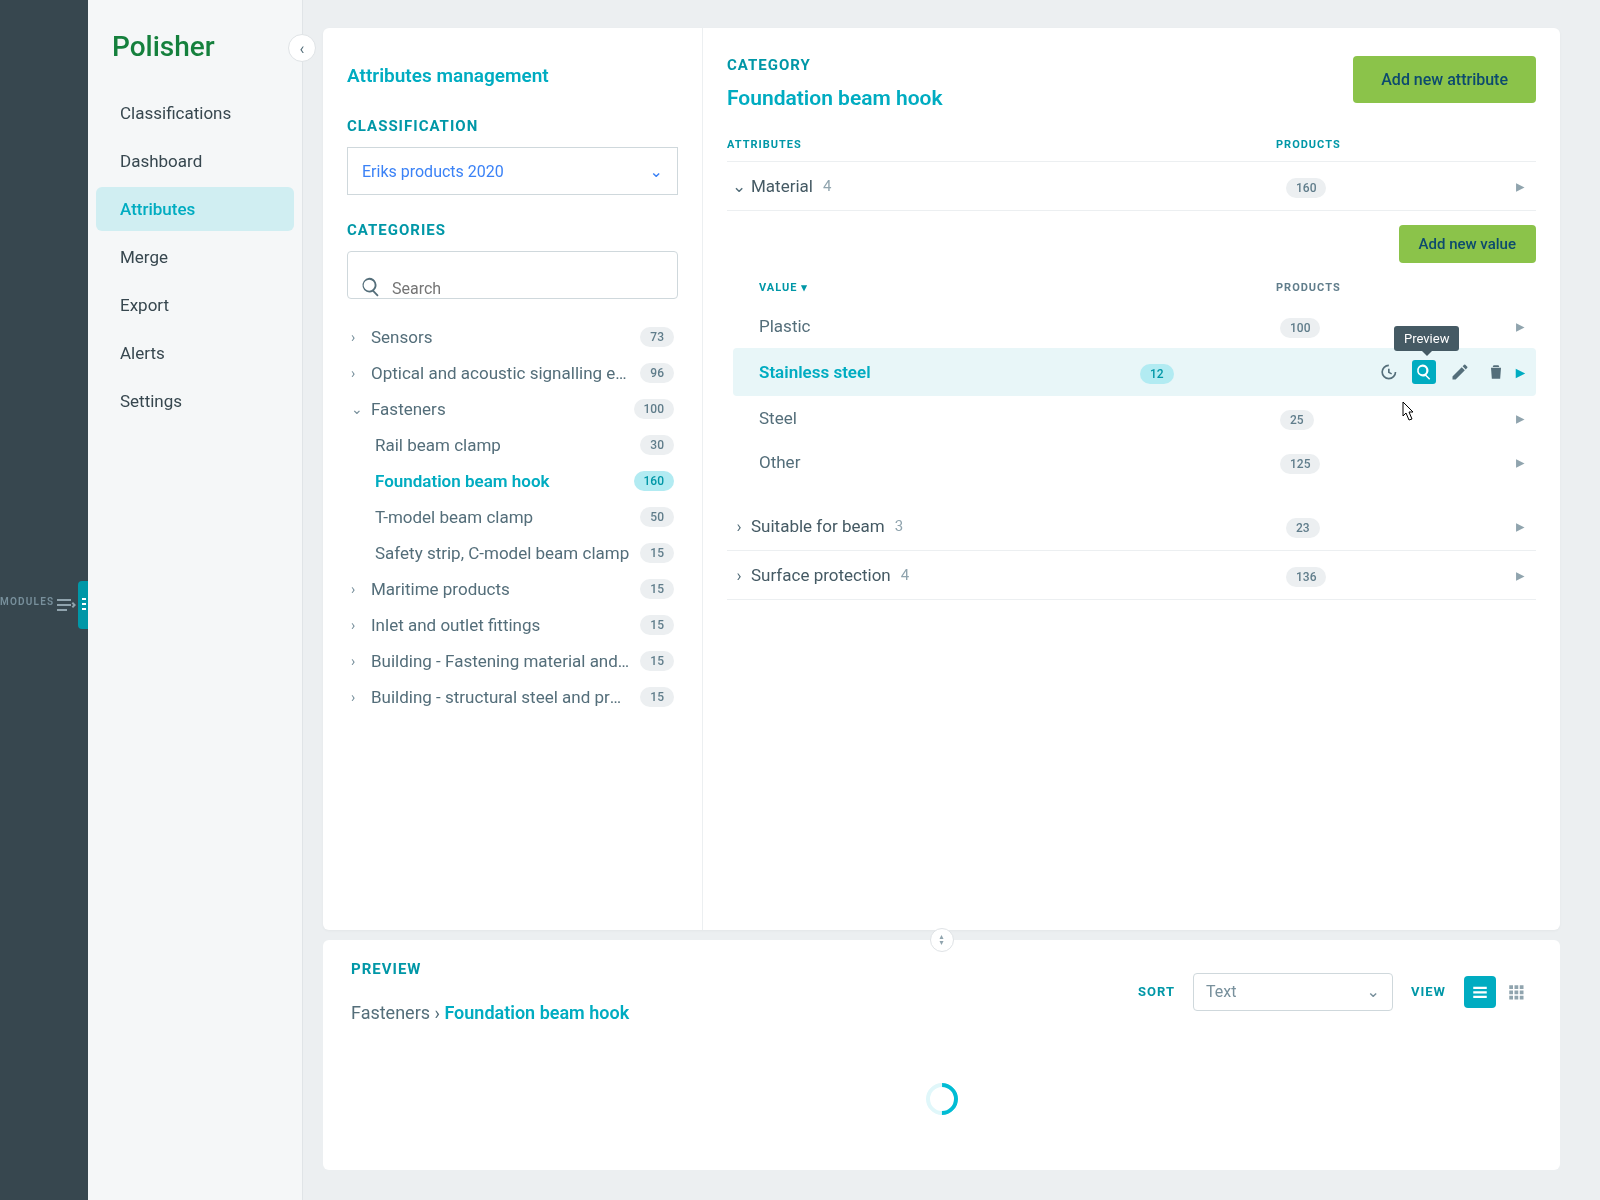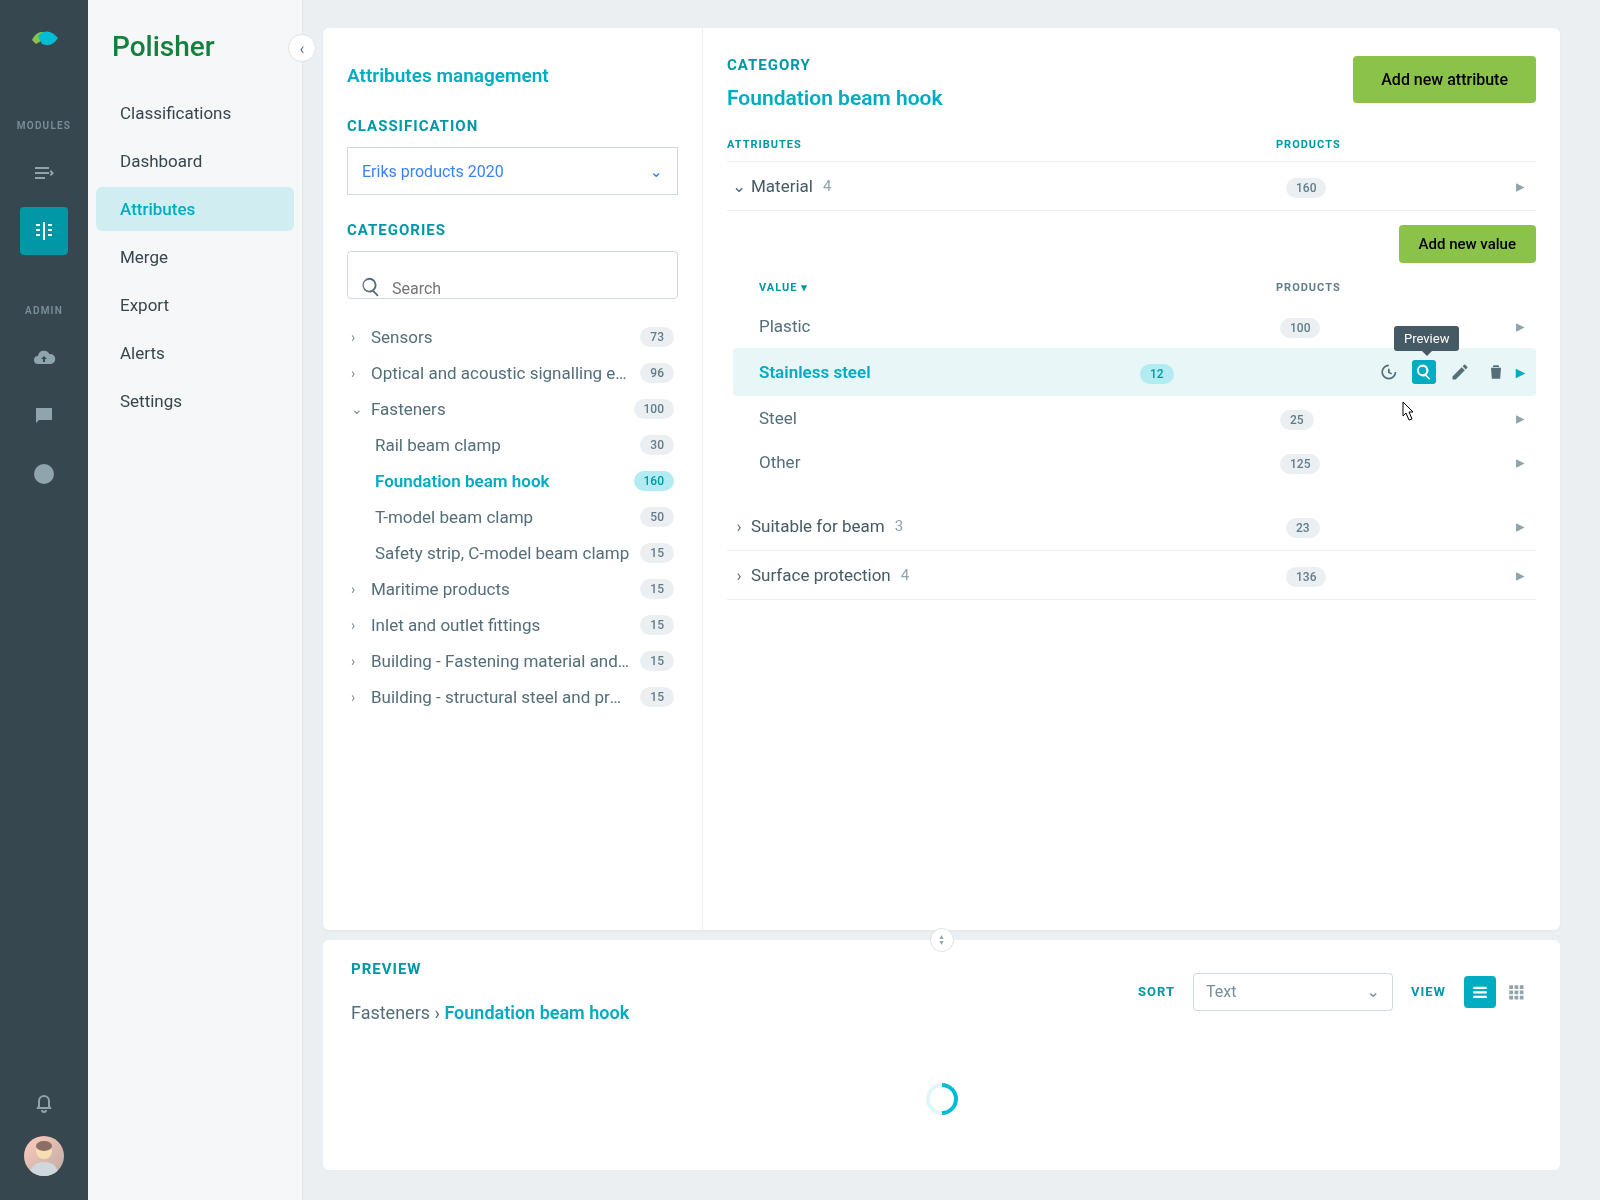--- a/index.html
+++ b/index.html
@@ -1,19 +1,19 @@
 <!DOCTYPE html>
 <html><head>
 <meta charset="utf-8">
 <style>
 * { margin: 0; padding: 0; box-sizing: border-box; font-family: -apple-system, BlinkMacSystemFont, "Segoe UI", Roboto, sans-serif; }
 body { background: #eceff1; width: 1600px; height: 1200px; overflow: hidden; display: flex; }
 
 
-.icon-rail { width: 88px; background: #37474f; display: flex; flex-direction: column; align-items: center; padding-top: 20px; color: #90a4ae; }
+.icon-rail { width: 88px; background: #37474f; display: flex; flex-direction: row; align-items: center; padding-top: 20px; color: #90a4ae; }
 .icon-rail .logo { width: 40px; height: 40px; margin-bottom: 60px; }
 .rail-label { font-size: 10px; letter-spacing: 1.2px; color: #78909c; margin-bottom: 18px; font-weight: 600; }
 .rail-label.admin { margin-top: 40px; }
 .rail-icon { width: 48px; height: 48px; display: flex; align-items: center; justify-content: center; margin-bottom: 10px; border-radius: 4px; cursor: pointer; }
 .rail-icon.active { background: #0097a7; color: #fff; }
 .rail-icon svg { width: 24px; height: 24px; fill: currentColor; }
 .rail-spacer { flex: 1; }
 .avatar { width: 40px; height: 40px; border-radius: 50%; background: linear-gradient(135deg,#ffccbc,#bcaaa4); margin-bottom: 24px; overflow:hidden; }
 
 
@@ -39,21 +39,21 @@
 .tree-row { display: flex; align-items: center; padding: 8px 4px; font-size: 17px; color: #546e7a; cursor:pointer; }
 .tree-row.sub { padding-left: 28px; }
 .tree-row.active { color: #00acc1; font-weight: 600; }
 .tree-caret { width: 20px; font-size: 14px; color: #78909c; }
 .tree-label { flex: 1; white-space: nowrap; overflow: hidden; text-overflow: ellipsis; }
 .count-badge { background: #eceff1; color: #607d8b; font-size: 12px; padding: 3px 10px; border-radius: 12px; margin-left: 10px; font-weight:500; }
 .count-badge.active { background: #b2ebf2; color: #0097a7; }
 
 .top-row { display: flex; justify-content: space-between; align-items: flex-start; margin-bottom: 6px; }
 .cat-title { color: #00acc1; font-size: 21px; font-weight: 600; margin-top: 6px; }
-.btn-green { background: #8bc34a; color: #000000; border: none; padding: 14px 28px; font-size: 16px; font-weight: 500; border-radius: 4px; cursor: pointer; text-align: right; }
+.btn-green { background: #8bc34a; color: #0c4a6e; border: none; padding: 14px 28px; font-size: 16px; font-weight: 500; border-radius: 4px; cursor: pointer; text-align: right; }
 .btn-green.sm { padding: 10px 20px; font-size: 15px; }
 
 .attr-header, .val-header { display: flex; padding: 10px 0; font-size: 11px; letter-spacing: 1px; font-weight: 700; text-transform: uppercase; }
 .attr-header .col-a, .val-header .col-a { flex: 1; }
 .attr-header .col-b, .val-header .col-b { width: 260px; }
 .attr-header { color: #0097a7; border-bottom: 1px solid #eceff1; margin-top: 18px; }
 .val-header { color: #0097a7; padding-left: 26px; }
 .val-header .col-b { color:#607d8b; }
 
 .attr-row { display: flex; align-items: center; padding: 14px 0; border-bottom: 1px solid #eceff1; font-size: 17px; color: #455a64; cursor:pointer; }

